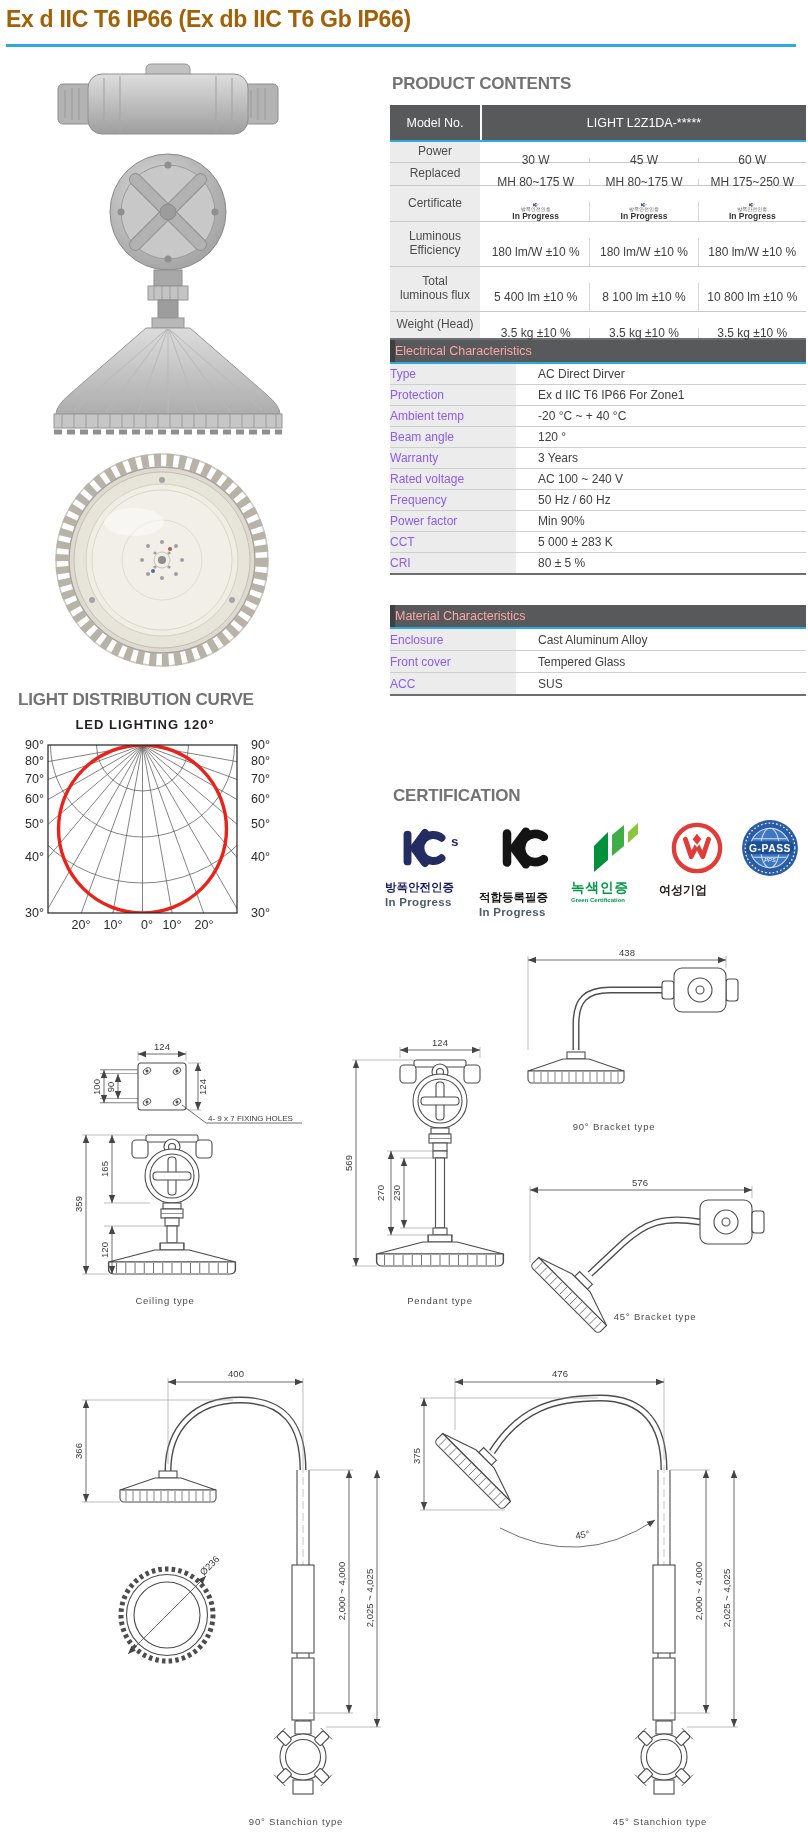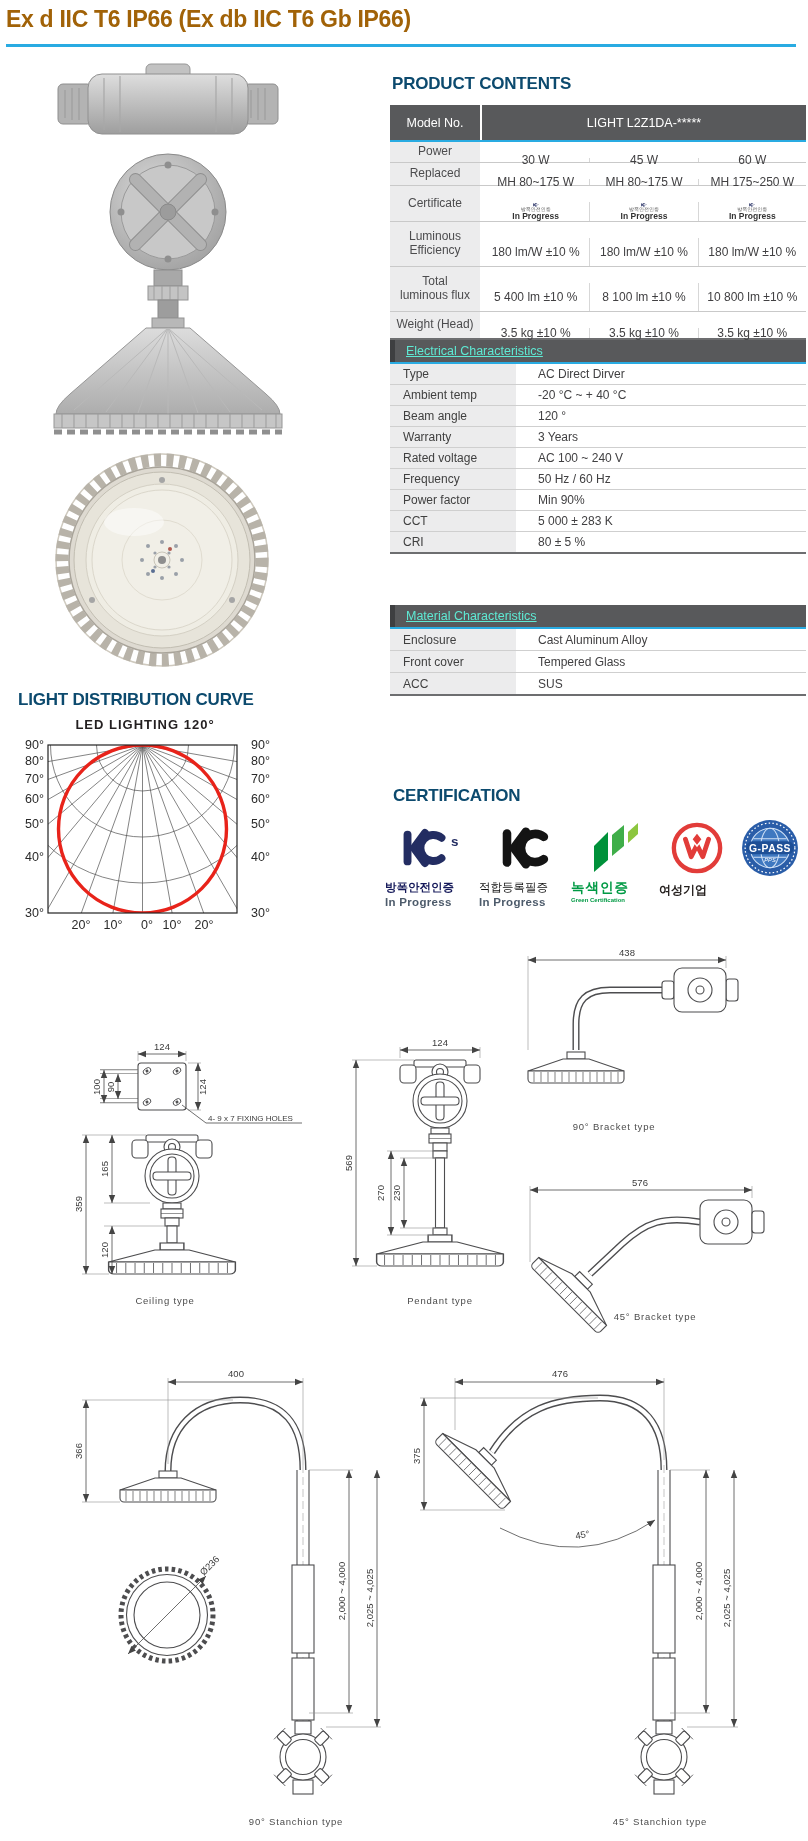--- a/index.html
+++ b/index.html
@@ -2,56 +2,56 @@
 <html><head>
 <meta charset="utf-8">
 <style>
   html,body{margin:0;padding:0;background:#fff;}
   .page{position:relative;width:808px;height:1841px;background:#fff;overflow:hidden;
         font-family:"Liberation Sans",sans-serif;color:#414042;}
   
   .page-title{position:absolute;left:6px;top:6px;font-size:23px;font-weight:bold;
               color:#a16207;letter-spacing:-0.3px;}
   .title-rule{position:absolute;left:6px;top:44px;width:790px;height:3px;background:#29abe2;}
-  .h-cyan{position:absolute;color:#0c4a6e;font-weight:bold;font-size:17px;letter-spacing:-0.2px;}
+  .h-cyan{position:absolute;color:#737373;font-weight:bold;font-size:17px;letter-spacing:-0.2px;}
   
   .pc-table{position:absolute;left:390px;top:105px;width:416px;font-size:12px;}
   .pc-head{display:flex;height:35px;background:#58595b;color:#fff;font-size:12.5px;}
   .pc-head .m1{width:90px;border-right:2px solid #fff;display:flex;align-items:center;justify-content:center;}
   .pc-head .m2{flex:1;display:flex;align-items:center;justify-content:center;}
   .pc-rule{height:2px;background:#29abe2;}
   .pc-row{display:flex;border-bottom:1px solid #c9c9c9;}
   .pc-row:last-child{border-bottom:2px solid #6d6e70;}
   .h20{height:20px}.h22{height:22px}.h35{height:35px}.h44{height:44px}.h26{height:26px}
   .pc-label{width:90px;background:#ececed;border-right:2px solid #fff;display:flex;align-items:center;
             justify-content:center;text-align:center;white-space:pre-line;line-height:1.15;color:#4c4c4e;}
   .pc-val{flex:1;display:flex;align-items:center;justify-content:center;background:#fff;
           border-left:1px solid #d7d7d7;margin-top:16px;}
   .pc-val.first{border-left:none;}
   .pc-val.cert{flex-direction:column;justify-content:flex-start;padding-top:1px;}
   .cert-cap{font-size:5px;color:#555;line-height:1;margin-top:0px;}
   .cert-status{font-size:8.5px;color:#333;font-weight:bold;line-height:1.1;}
   
   .spec{position:absolute;left:390px;width:416px;font-size:12px;}
-  .spec-h{height:22px;background:#58595b;color:#5eead4;font-size:12.5px;display:flex;align-items:center;
-          padding-left:11px;border-left:5px solid #3e3f41;box-sizing:border-box;text-decoration:underline;}
+  .spec-h{height:22px;background:#58595b;color:#fca5a5;font-size:12.5px;display:flex;align-items:center;
+          border-left:5px solid #3e3f41;box-sizing:border-box;}
   .spec-rule{height:2px;background:#29abe2;}
   .spec-row{display:flex;height:20px;border-bottom:1px solid #cfcfcf;}
   .spec-row:last-child{border-bottom:2px solid #6d6e70;}
-  .spec-label{width:128px;background:#ececed;display:flex;align-items:center;padding-left:13px;
-              border-right:2px solid #fff;box-sizing:border-box;color:#404040;}
+  .spec-label{width:128px;background:#ececed;display:flex;align-items:center;padding-left:0;
+              border-right:2px solid #fff;box-sizing:border-box;color:#8b5cf6;}
   .spec-val{flex:1;display:flex;align-items:center;padding-left:20px;background:#fff;}
   .mat-row{height:21px;}
   
   .cert-strip{position:absolute;left:385px;top:818px;width:420px;display:flex;}
   .cert-item{display:flex;flex-direction:column;}
   .ci-0{width:94px}.ci-1{width:92px}.ci-2{width:88px}.ci-3{width:76px}.ci-4{width:70px}
   .logo-box{height:60px;display:flex;align-items:center;justify-content:center;}
   .cap-navy{font-size:11.5px;font-weight:bold;color:#15195a;margin-top:2px;}
-  .cap-black{font-size:11.5px;font-weight:normal;color:#111;margin-top:2px;}
+  .cap-black{font-size:11.5px;font-weight:bold;color:#111;margin-top:12px;}
   .cap-green{font-size:13.5px;font-weight:bold;color:#009a44;margin-top:1px;letter-spacing:1px;}
   .sub-green{font-size:6px;font-weight:bold;color:#009a44;}
   .cap-dark{font-size:12px;font-weight:bold;color:#26211f;margin-top:4px;}
   .status{font-size:11.5px;color:#4d5b6b;font-weight:600;margin-top:1px;letter-spacing:.3px;}
   
   svg{display:block;}
   .abs{position:absolute;}
   .drw text{font-size:9.5px;fill:#3b3b3b;font-family:"Liberation Sans",sans-serif;}
   .drw .lbl{font-size:9.5px;letter-spacing:.8px;fill:#4c4c4c;}
   .drw .note{font-size:8px;}
@@ -268,20 +268,24 @@
   </div>
 
   <div class="spec" style="top:340px">
     <div class="spec-h">Electrical Characteristics</div>
     <div class="spec-rule"></div>
     <div class="spec-row">
         <div class="spec-label">Type</div>
         <div class="spec-val">AC Direct Dirver</div>
       </div>
     <div class="spec-row">
+        <div class="spec-label">Protection</div>
+        <div class="spec-val">Ex d IIC T6 IP66 For Zone1</div>
+      </div>
+    <div class="spec-row">
         <div class="spec-label">Ambient temp</div>
         <div class="spec-val">-20 °C ~ + 40 °C</div>
       </div>
     <div class="spec-row">
         <div class="spec-label">Beam angle</div>
         <div class="spec-val">120 °</div>
       </div>
     <div class="spec-row">
         <div class="spec-label">Warranty</div>
         <div class="spec-val">3 Years</div>

